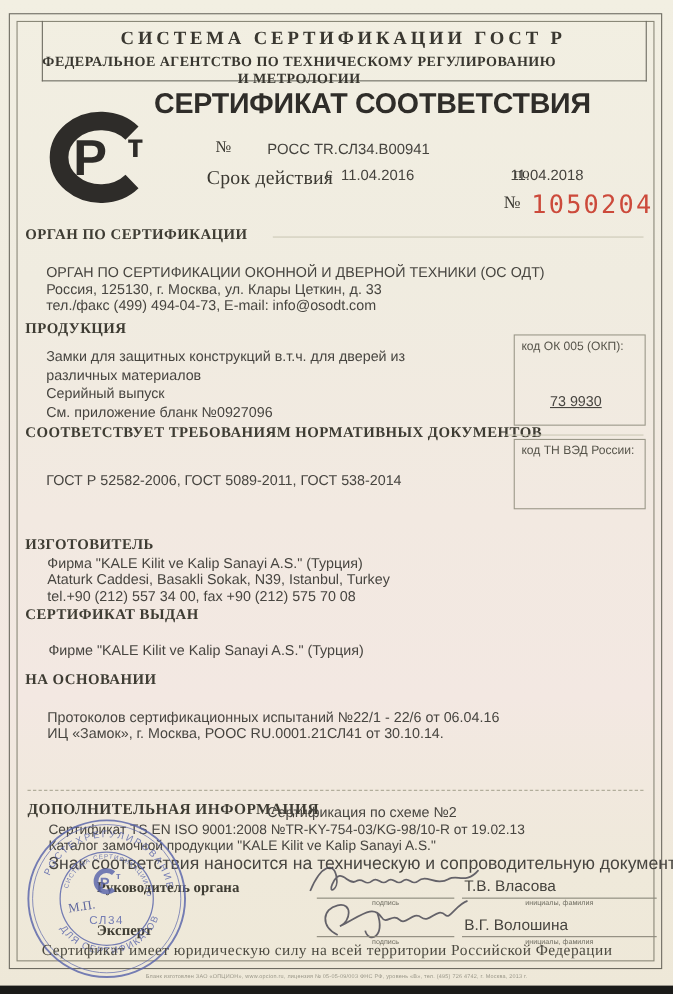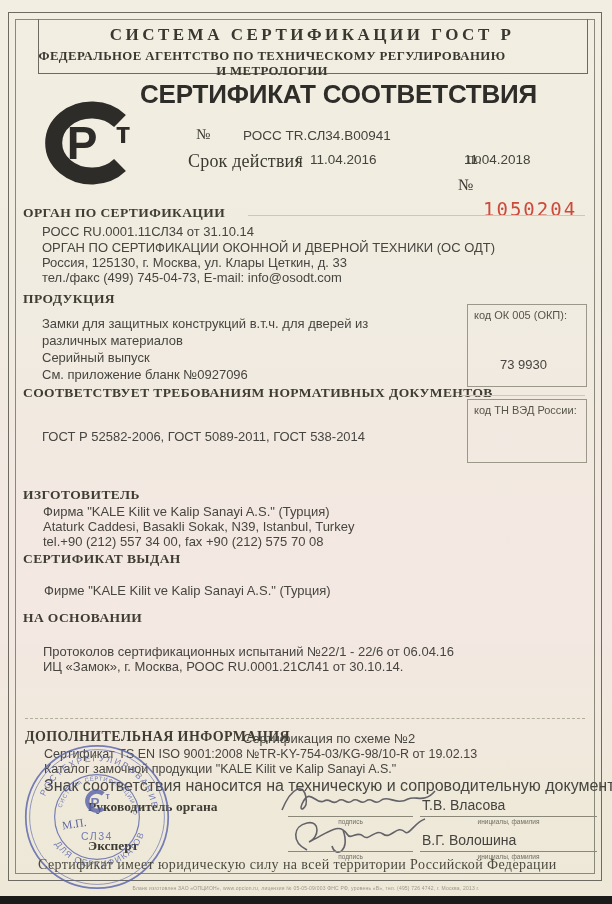--- a/index.html
+++ b/index.html
@@ -20,30 +20,30 @@
   
   .serif{font-family:"Liberation Serif",serif;color:#3b3932;}
   .no-label{left:196px;top:126px;font-size:15px;}
   .reg-number{left:243px;top:128px;font-size:13.5px;color:#45433e;}
   .term-label{left:188px;top:151px;font-size:18px;font-weight:normal;letter-spacing:.2px;}
   .from-label{left:296px;top:151px;font-size:14px;}
   .date-from{left:310px;top:152px;font-size:13.5px;color:#45433e;}
   .to-label{left:431px;top:151px;font-size:14px;margin-left:36px;}
   .date-to{left:464px;top:152px;font-size:13.5px;color:#45433e;}
   .blank-no-label{left:458px;top:176px;font-size:16px;}
-  .blank-no{left:483px;top:174px;font-family:"DejaVu Sans Mono",monospace;font-size:19px;letter-spacing:2px;color:#cc4a3b;margin-top:24px;}
+  .blank-no{left:483px;top:174px;font-family:"DejaVu Sans Mono",monospace;font-size:23px;letter-spacing:2px;color:#cc4a3b;}
   
   .sh{font-family:"Liberation Serif",serif;font-weight:bold;font-size:13.5px;letter-spacing:.4px;color:#3e3c33;}
   .bd{font-size:13px;color:#474540;white-space:nowrap;}
   .rule{height:1px;background:#ccc8b6;}
   .dashes{left:25px;top:718px;width:560px;border-top:1px dashed #b2ae9c;}
   
   .cbox{border:1px solid #9b9889;}
   .cbox .lbl{position:absolute;left:6px;top:4px;font-family:Liberation Sans, sans-serif;font-size:11px;color:#56544a;}
-  .cbox .val{position:absolute;left:32px;top:52px;font-size:13px;color:#474540;}
+  .cbox .val{position:absolute;left:32px;top:52px;font-size:13px;color:#474540;text-decoration:underline;}
   
   .role{font-family:"Liberation Serif",serif;font-weight:bold;font-size:13.5px;color:#3e3c33;}
   .sig-line{height:1px;background:#8b887a;}
   .cap{font-size:6.5px;color:#706e62;text-align:center;}
   .name{font-size:14px;color:#45433e;text-align:left;}
   .legal{left:38px;top:857px;width:548px;text-align:left;font-family:"Liberation Serif",serif;font-size:14px;letter-spacing:.4px;color:#4c4a40;}
   .fineprint{left:0;top:885px;width:612px;text-align:center;font-size:5px;letter-spacing:.2px;color:#9a9789;}
   .bottom-strip{left:0;top:896px;width:612px;height:8px;background:#1b1b19;}
   .stamp{opacity:.82;}
 </style>
@@ -72,24 +72,23 @@
   <div class="el serif term-label">Срок действия</div>
   <div class="el serif from-label">с</div>
   <div class="el date-from">11.04.2016</div>
   <div class="el serif to-label">по</div>
   <div class="el date-to">11.04.2018</div>
   <div class="el serif blank-no-label">№</div>
   <div class="el blank-no">1050204</div>
 
   <div class="el sh" style="left:23px;top:205px;">ОРГАН ПО СЕРТИФИКАЦИИ</div>
   <div class="el rule" style="left:248px;top:215px;width:337px;"></div>
-  <div class="el bd" style="left:42px;top:224px;">РОСС RU.0001.11СЛ34 от 31.10.14</div>
   <div class="el bd" style="left:42px;top:240px;">ОРГАН ПО СЕРТИФИКАЦИИ ОКОННОЙ И ДВЕРНОЙ ТЕХНИКИ (ОС ОДТ)</div>
   <div class="el bd" style="left:42px;top:255px;">Россия, 125130, г. Москва, ул. Клары Цеткин, д. 33</div>
-  <div class="el bd" style="left:42px;top:270px;">тел./факс (499) 745-04-73, E-mail: info@osodt.com</div>
+  <div class="el bd" style="left:42px;top:270px;">тел./факс (499) 494-04-73, E-mail: info@osodt.com</div>
 
   <div class="el sh" style="left:23px;top:291px;">ПРОДУКЦИЯ</div>
   <div class="el bd" style="left:42px;top:316px;">Замки для защитных конструкций в.т.ч. для дверей из</div>
   <div class="el bd" style="left:42px;top:333px;">различных материалов</div>
   <div class="el bd" style="left:42px;top:350px;">Серийный выпуск</div>
   <div class="el bd" style="left:42px;top:367px;">См. приложение бланк №0927096</div>
   <div class="el cbox" style="left:467px;top:304px;width:118px;height:81px;">
     <div class="lbl">код ОК 005 (ОКП):</div>
     <div class="val">73 9930</div>
   </div>

